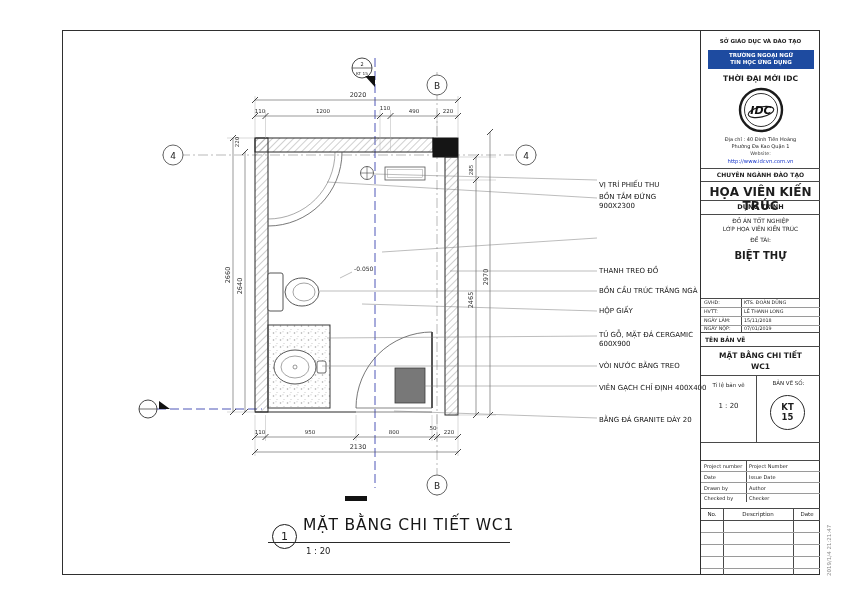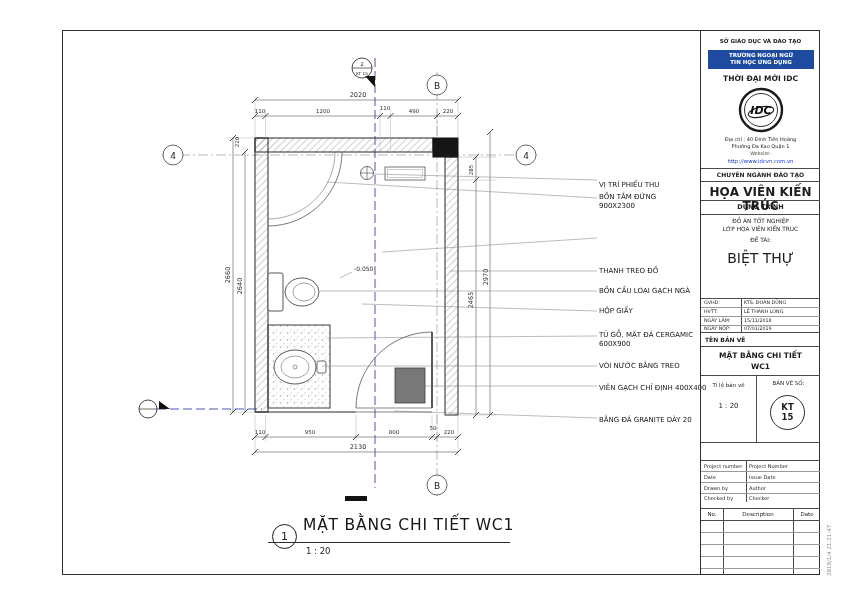--- a/index.html
+++ b/index.html
@@ -253,21 +253,21 @@
       <line class="leader" x1="535" y1="306" x2="265" y2="308"></line>
       <line class="leader" x1="535" y1="336" x2="260" y2="336"></line>
       <line class="leader" x1="535" y1="356" x2="352" y2="356"></line>
       <line class="leader" x1="535" y1="388" x2="332" y2="381"></line>
     </g>
   </svg>
 
   <div class="callout" style="top:181px">VỊ TRÍ PHIẾU THU</div>
   <div class="callout" style="top:193px;width:95px">BỒN TẮM ĐỨNG 900X2300</div>
   <div class="callout" style="top:267px">THANH TREO ĐỒ</div>
-  <div class="callout" style="top:287px">BỒN CẦU LOẠI GẠCH NGÀ</div>
+  <div class="callout" style="top:287px">BỒN CẦU TRÚC TRẮNG NGÀ</div>
   <div class="callout" style="top:307px">HỘP GIẤY</div>
   <div class="callout" style="top:331px;width:105px">TỦ GỖ, MẶT ĐÁ CERGAMIC 600X900</div>
   <div class="callout" style="top:362px">VÒI NƯỚC BẰNG TREO</div>
   <div class="callout" style="top:384px">VIÊN GẠCH CHỈ ĐỊNH 400X400</div>
   <div class="callout" style="top:416px">BẰNG ĐÁ GRANITE DÀY 20</div>
 
   <div class="cutbar"></div>
   <div class="ttl-circle">
     <span>1</span>
   </div>
@@ -299,21 +299,21 @@
     <div class="tb-c" style="top:141px;font-size:6px;font-weight:bold">CHUYÊN NGÀNH ĐÀO TẠO</div>
     <div class="hl" style="top:151px"></div>
     <div class="tb-c" style="top:155px;font-size:12px;font-weight:bold">HỌA VIÊN KIẾN TRÚC</div>
     <div class="hl" style="top:170px"></div>
 
     <div class="tb-c" style="top:173px;font-size:6.5px;font-weight:bold">DỤNG TRÌNH</div>
     <div class="hl" style="top:184px"></div>
     <div class="tb-c" style="top:188px;font-size:5.8px">ĐỒ ÁN TỐT NGHIỆP</div>
     <div class="tb-c" style="top:196px;font-size:5.8px">LỚP HỌA VIÊN KIẾN TRÚC</div>
     <div class="tb-c" style="top:207px;font-size:5.8px">ĐỀ TÀI:</div>
-    <div class="tb-c" style="top:220px;font-size:14px;font-weight:normal">BIỆT THỰ</div>
+    <div class="tb-c" style="top:220px;font-size:10px;font-weight:bold">BIỆT THỰ</div>
 
     <div class="hl" style="top:268px"></div>
     <div class="vl" style="left:40px;top:268px;height:34px"></div>
     <div class="tb-kv" style="left:3px;top:270px">GVHD:</div>
     <div class="tb-kv" style="left:43px;top:270px">KTS. ĐOÀN DŨNG</div>
     <div class="hlt" style="top:277px"></div>
     <div class="tb-kv" style="left:3px;top:279px">HVTT:</div>
     <div class="tb-kv" style="left:43px;top:279px">LÊ THANH LONG</div>
     <div class="hlt" style="top:286px"></div>
     <div class="tb-kv" style="left:3px;top:288px">NGÀY LÀM:</div>

